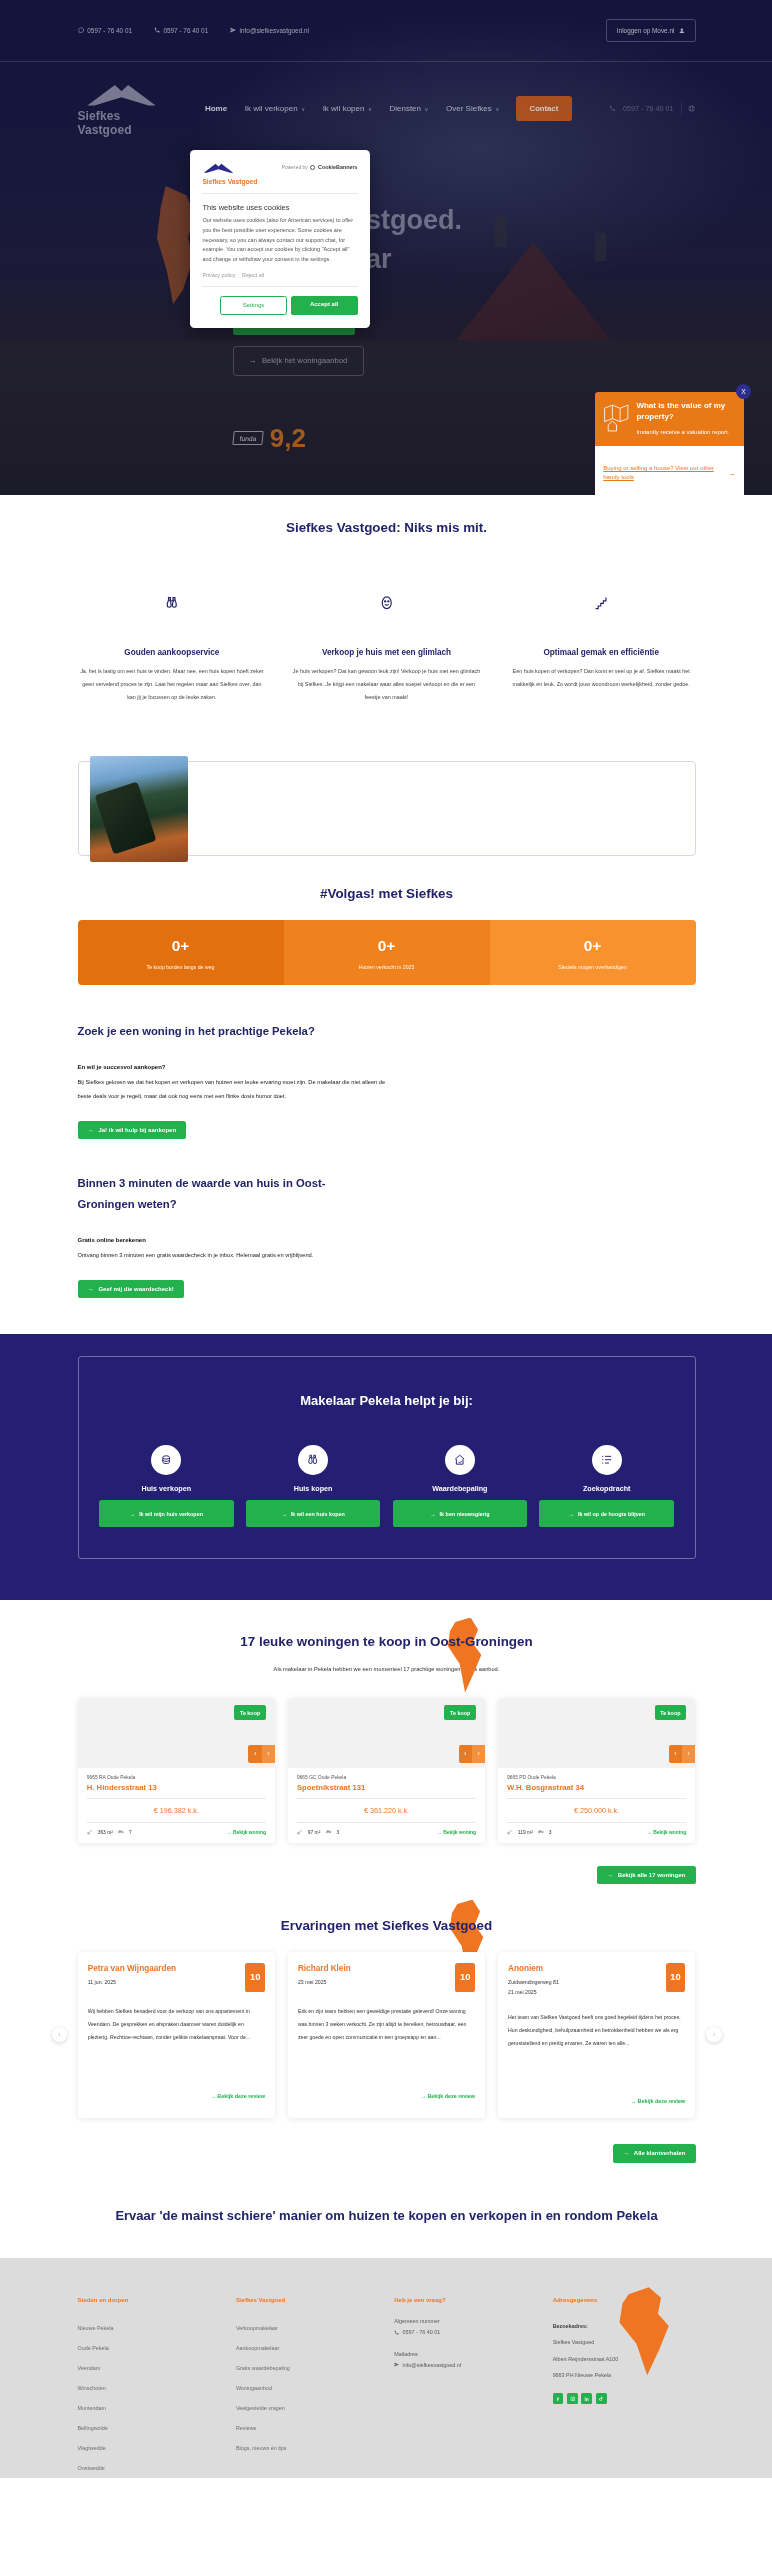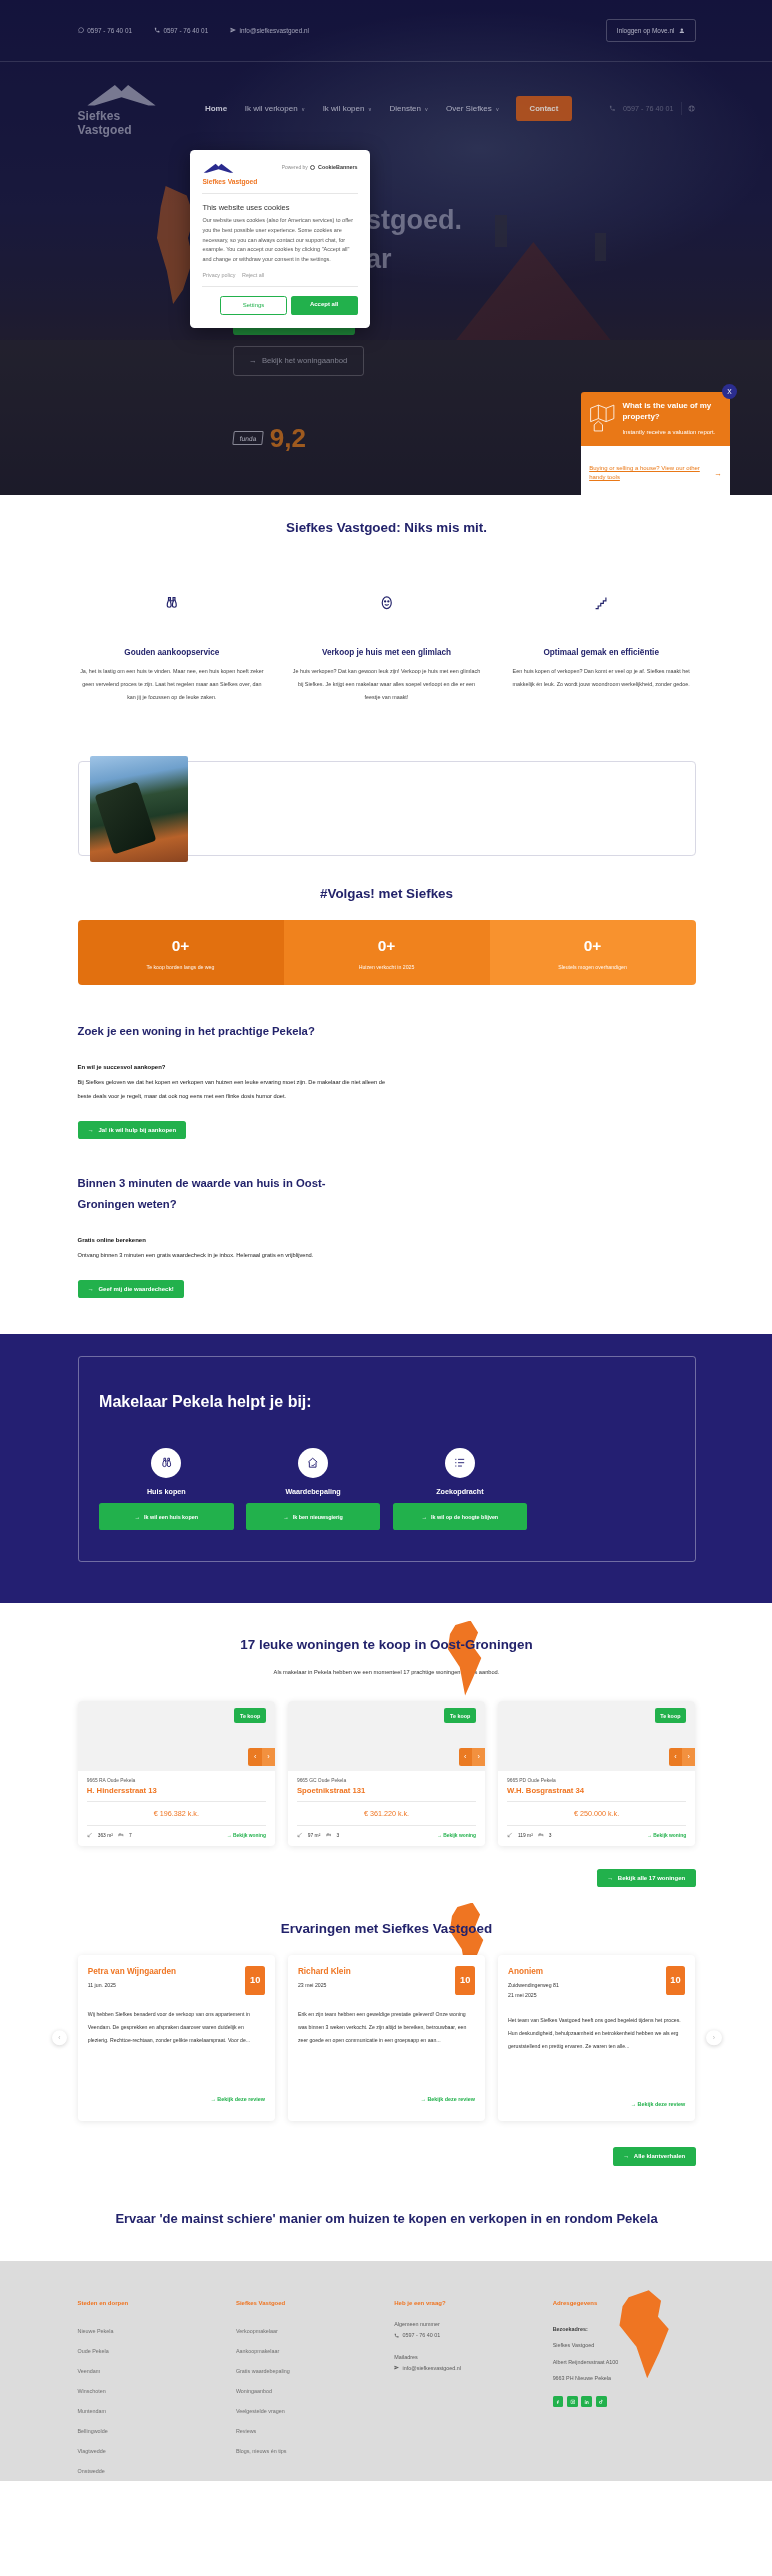--- a/index.html
+++ b/index.html
@@ -117,21 +117,21 @@
   .btn-settings {
     border:0.8px solid #22b14c; color:#22b14c; background:#fff;
     padding:5.7px 0; width:67px; text-align:center; border-radius:2.6px; font-size:6px;
   }
   .btn-accept {
     background:#22b14c; color:#fff; padding:5.7px 0; width:67px;
     text-align:center; border-radius:2.6px; font-size:6px; font-weight:bold;
   }
 
   
-  .valpop { position:absolute; z-index:30; right:43px; top:392px; width:149px; }
+  .valpop { position:absolute; z-index:30; right:29px; top:392px; width:149px; }
   .valpop-x {
     position:absolute; right:-7.2px; top:-8.2px; width:15.5px; height:15.5px; border-radius:50%;
     background:#2b2d8f; color:#fff; font-size:6.7px; display:flex; align-items:center; justify-content:center;
   }
   .valpop-head {
     background:#e97817; color:#fff; border-radius:3.1px 3.1px 0 0;
     padding:9.3px 8.2px; display:flex; gap:6.2px; align-items:flex-start;
   }
   .valpop-ico svg { width:27px; height:31px; stroke:#fff; fill:none; stroke-width:1.6; }
   .valpop-head h4 { font-size:8px; line-height:1.3; font-weight:bold; }
@@ -189,21 +189,21 @@
   .stat .lbl { font-size:5.2px; margin-top:8.2px; opacity:.95; }
 
   
   .tb-h { font-size:11.3px; font-weight:bold; color:#23236b; line-height:1.85; max-width:278px; }
   .tb-sub { font-size:6px; font-weight:bold; color:#111; margin-top:21.6px; }
   .tb-p { font-size:5.7px; color:#222; line-height:2.5; margin-top:5.2px; max-width:309px; }
 
   
   .blue { background:#241f72; padding:21.6px 0 41px; }
   .blue-inner { border:0.5px solid rgba(255,255,255,.35); border-radius:3.1px; padding:36px 20.6px 31px; }
-  .blue h2 { color:#fff; font-size:16px; font-weight:bold; }
+  .blue h2 { text-align:center; color:#fff; font-size:13px; font-weight:bold; }
   .svc-grid { display:grid; grid-template-columns:repeat(4,1fr); gap:12.4px; margin-top:37px; }
   .svc { text-align:center; display:flex; flex-direction:column; align-items:center; }
   .svc-circle {
     width:30px; height:30px; border-radius:50%; background:#fff;
     display:flex; align-items:center; justify-content:center;
   }
   .svc-circle svg { width:13.4px; height:13.4px; stroke:#241f72; fill:none; stroke-width:1.7; }
   .svc-name { color:#fff; font-size:7.2px; font-weight:bold; margin-top:9.3px; }
   .svc-btn {
     margin-top:7.2px; background:#22b14c; color:#fff; border-radius:2.6px;
@@ -544,20 +544,34 @@
     </div>
   </div>
 </section>
 
 <section class="blue">
   <div class="wrap">
     <div class="blue-inner">
       <h2>Makelaar Pekela helpt je bij:</h2>
       <div class="svc-grid">
 
+        <div class="svc">
+          <div class="svc-circle">
+            <svg viewBox="0 0 24 24">
+                <ellipse cx="11" cy="8" rx="6" ry="3"></ellipse>
+                <path d="M5 8v4c0 1.6 2.7 3 6 3s6-1.4 6-3V8"></path>
+                <path d="M5 12v4c0 1.6 2.7 3 6 3s6-1.4 6-3v-4"></path>
+              </svg>
+          </div>
+          <div class="svc-name">Huis verkopen</div>
+          <div class="svc-btn">
+            <span>→</span>
+            <span>Ik wil mijn huis verkopen</span>
+          </div>
+        </div>
 
         <div class="svc">
           <div class="svc-circle">
             <svg viewBox="0 0 24 24">
                 <path d="M7 4h3v4H7zM14 4h3v4h-3z"></path>
                 <path d="M7 8c-1.5 3-2 5-2 8a3 3 0 006 0c0-3-.5-5-2-8M17 8c1.5 3 2 5 2 8a3 3 0 01-6 0c0-3 .5-5 2-8"></path>
                 <path d="M10 9h4"></path>
               </svg>
           </div>
           <div class="svc-name">Huis kopen</div>

